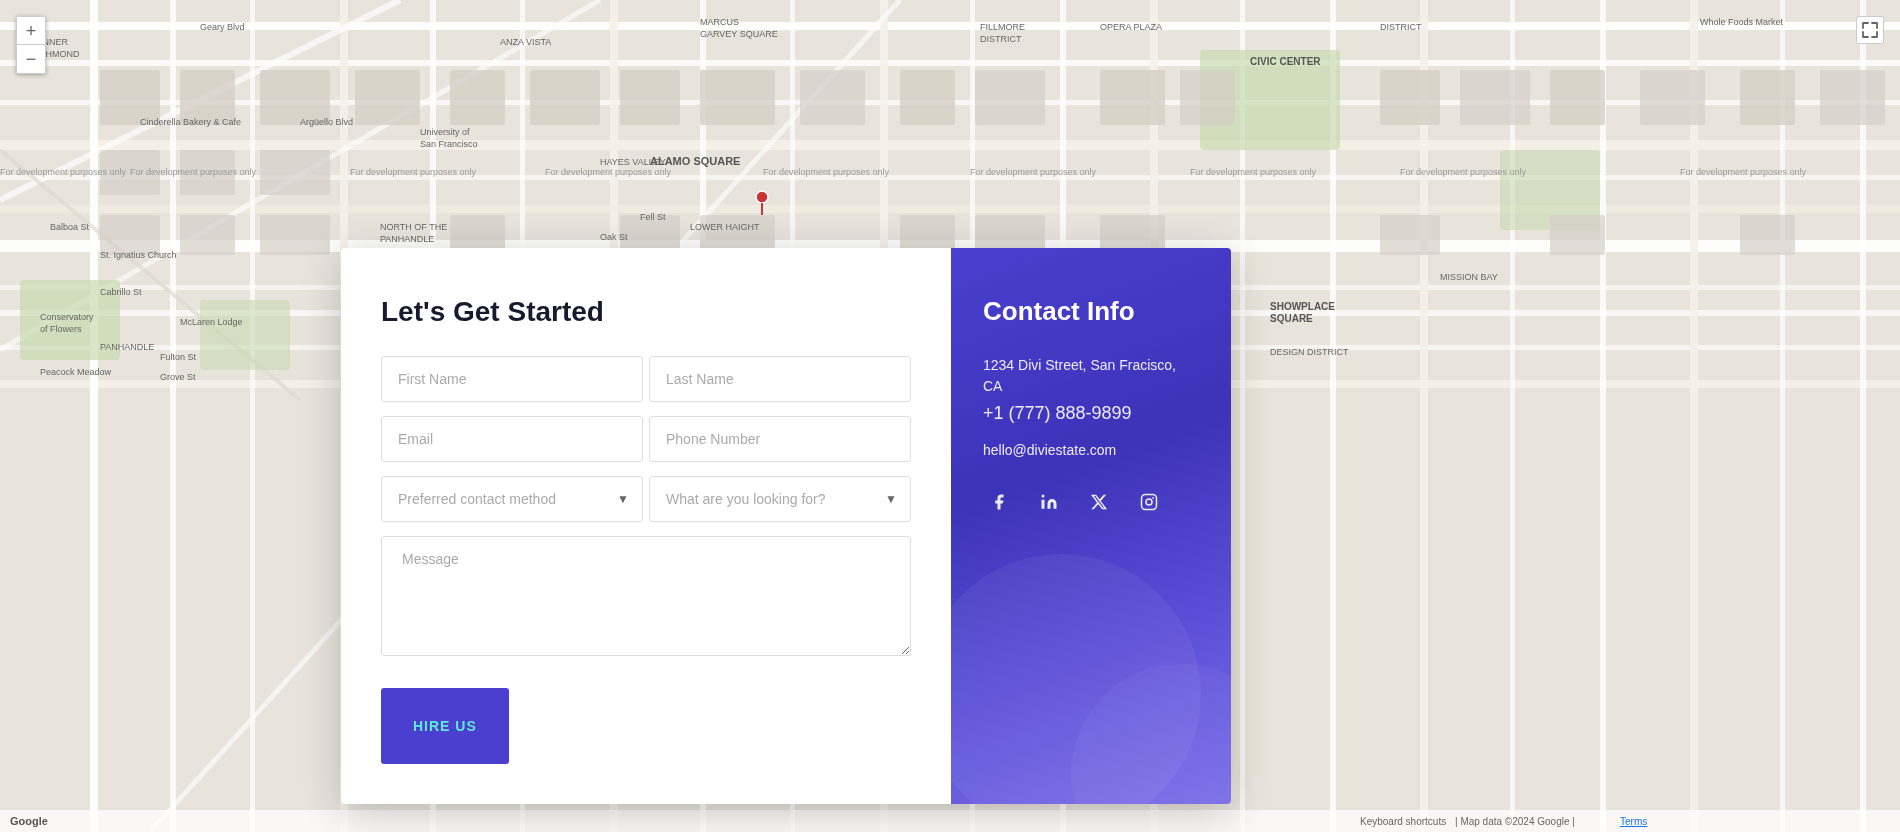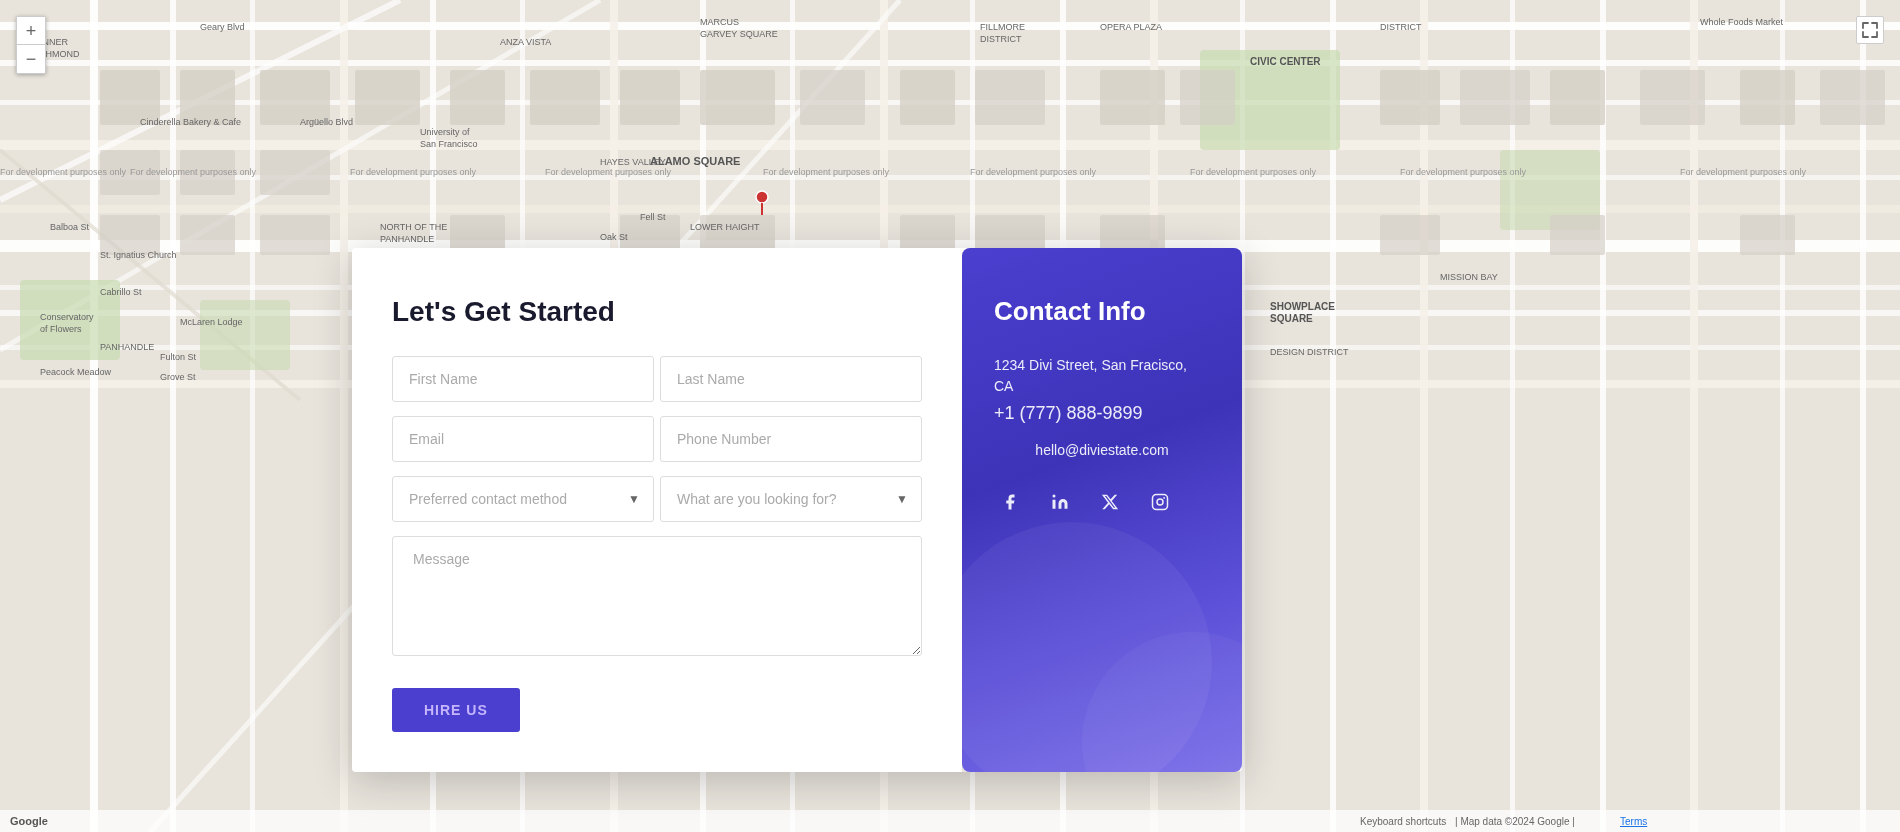--- a/index.html
+++ b/index.html
@@ -70,21 +70,21 @@
       justify-content: center;
       cursor: pointer;
       font-size: 14px;
       color: #666;
     }
 
     
     .modal-container {
       position: absolute;
       top: 248px;
-      left: 352px;
+      left: 341px;
       width: 890px;
       display: flex;
       box-shadow: 0 8px 40px rgba(0,0,0,0.2);
       border-radius: 4px;
       overflow: hidden;
     }
 
     
     .form-panel {
       background: #fff;
@@ -169,42 +169,41 @@
       outline: none;
       font-family: inherit;
     }
 
     .form-textarea::placeholder {
       color: #aaa;
     }
 
     .submit-btn {
       background: #4a3fcf;
-      color: #c4b5fd;
+      color: #5eead4;
       border: none;
-      padding: 14px 32px;
+      padding: 30px 32px;
       font-size: 14px;
       font-weight: 600;
       letter-spacing: 1px;
       border-radius: 3px;
       cursor: pointer;
       margin-top: 14px;
       text-transform: uppercase;
     }
 
     
     .contact-panel {
       width: 280px;
       background: linear-gradient(160deg, #4a3fcf 0%, #3d33b8 40%, #5b4fd8 70%, #7b6fe8 100%);
       padding: 48px 32px 40px 32px;
       display: flex;
       flex-direction: column;
       position: relative;
       overflow: hidden;
-      border-radius: 8px;
     }
 
     .contact-panel::before {
       content: '';
       position: absolute;
       bottom: -30px;
       left: -30px;
       width: 280px;
       height: 280px;
       border-radius: 50%;
@@ -242,21 +241,20 @@
     .contact-phone {
       font-size: 18px;
       color: rgba(255,255,255,0.9);
       margin-bottom: 18px;
     }
 
     .contact-email {
       font-size: 14px;
       color: rgba(255,255,255,0.9);
       margin-bottom: 28px;
-      text-align: center;
     }
 
     .social-icons {
       display: flex;
       gap: 18px;
       align-items: center;
     }
 
     .social-icon {
       width: 32px;

